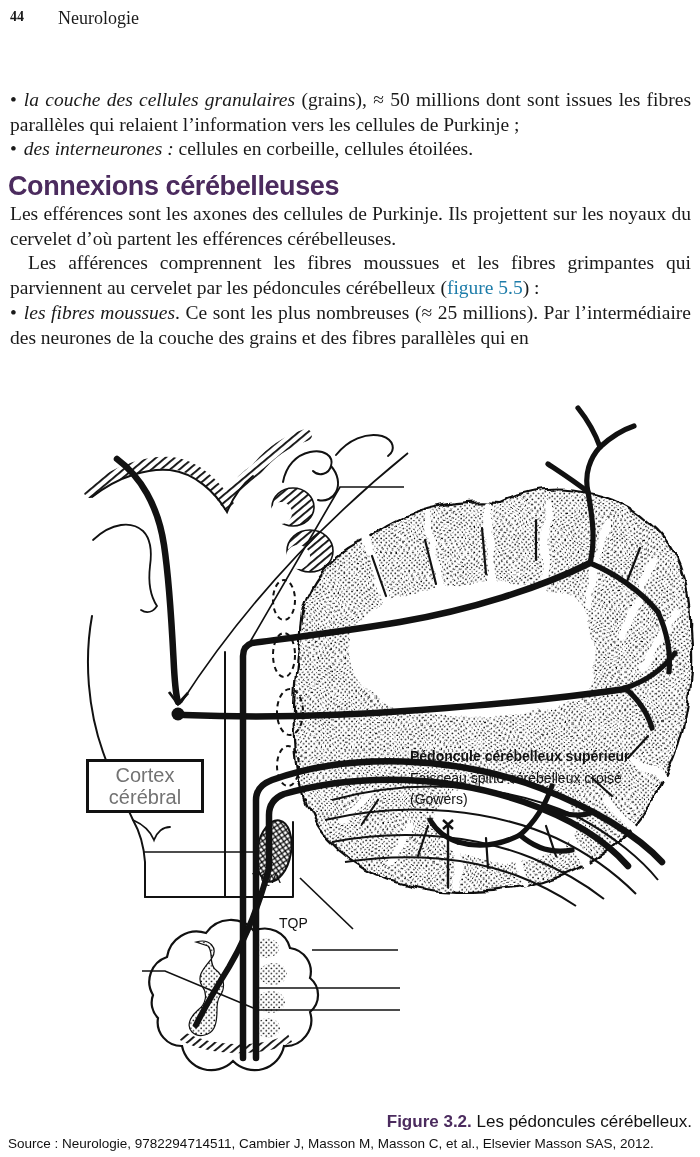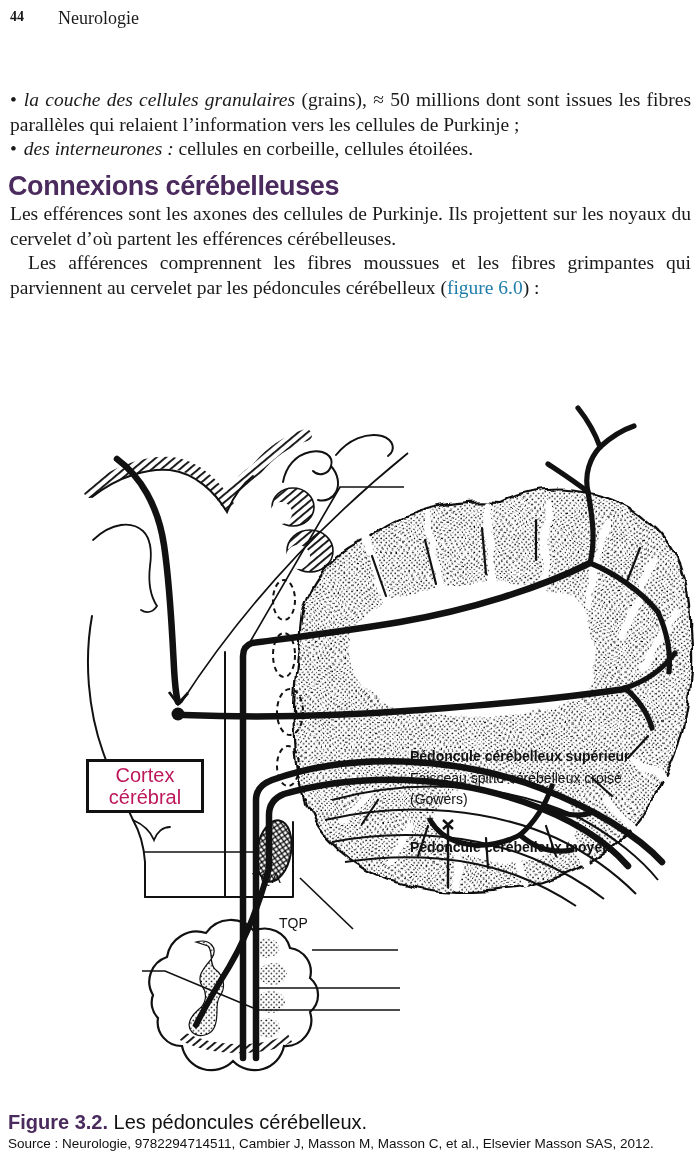--- a/index.html
+++ b/index.html
@@ -19,25 +19,25 @@
            font-size:27px;font-weight:700;letter-spacing:-0.4px;color:#4b2b5e;}
   .figlink{color:#1d7ca9;cursor:pointer;}
   .indent{text-indent:18px;}
   
   #figure{position:absolute;left:0;top:370px;width:700px;height:740px;}
   #art{position:absolute;left:0;top:0;z-index:1;}
   .flabel{position:absolute;z-index:2;font-family:"Liberation Sans",sans-serif;color:#111;
           font-size:14px;line-height:21.5px;}
   .fbold{font-weight:bold;}
   .fbox{position:absolute;z-index:2;background:#fff;border:3px solid #111;
-        font-family:"Liberation Sans",sans-serif;font-size:20px;color:#be185d;
+        font-family:"Liberation Sans",sans-serif;font-size:20px;color:#737373;
         display:flex;align-items:center;justify-content:center;text-align:center;line-height:22px;}
   
   .caption{position:absolute;left:8px;top:1112px;width:684px;font-family:"Liberation Sans",sans-serif;
-           font-size:20px;line-height:20px;color:#111;}
+           font-size:17px;line-height:20px;color:#111;text-align:right;}
   .caplabel{font-weight:bold;color:#4b2b5e;}
   .source{position:absolute;left:8px;top:1136px;width:684px;font-family:"Liberation Sans",sans-serif;
           font-size:13.5px;color:#111;}
 </style>
 </head>
 <body>
 
 <div id="page">
 
   <div class="runhead">
@@ -47,21 +47,22 @@
 
   <div class="bodytext" style="top:70px;margin-top:18px;">
     <p><span class="marker">•</span><span class="it">la couche des cellules granulaires</span><span> (grains), ≈ 50 millions dont sont issues les fibres parallèles qui relaient l’information vers les cellules de Purkinje ;</span></p>
     <p><span class="marker">•</span><span class="it">des interneurones :</span><span> cellules en corbeille, cellules étoilées.</span></p>
   </div>
 
   <h1 class="heading">Connexions cérébelleuses</h1>
 
   <div class="bodytext" style="top:202px;">
     <p>Les efférences sont les axones des cellules de Purkinje. Ils projettent sur les noyaux du cervelet d’où partent les efférences cérébelleuses.</p>
-    <p class="indent"><span>Les afférences comprennent les fibres moussues et les fibres grimpantes qui parviennent au cervelet par les pédoncules cérébelleux (</span><span class="figlink">figure 6.0</span><span>) :</span></p>
+    <p class="indent"><span>Les afférences comprennent les fibres moussues et les fibres grimpantes qui parviennent au cervelet par les pédoncules cérébelleux (</span><span class="figlink">figure 5.5</span><span>) :</span></p>
+    <p><span class="marker">•</span><span class="it">les fibres moussues</span><span>. Ce sont les plus nombreuses (≈ 25 millions). Par l’intermédiaire des neurones de la couche des grains et des fibres parallèles qui en</span></p>
   </div>
 
   <div id="figure">
 
     <svg id="art" width="700" height="740" viewBox="0 370 700 740">
       <defs>
         <pattern id="dots" width="5.2" height="5.2" patternUnits="userSpaceOnUse">
           <circle cx="1.1" cy="1.2" r="0.85" fill="#111"></circle>
           <circle cx="3.6" cy="3.8" r="0.85" fill="#111"></circle>
         </pattern>
@@ -205,21 +206,20 @@
       </div>
 
     <div class="flabel" style="left:252px;top:498px;">TQA</div>
     <div class="flabel" style="left:279px;top:543px;">TQP</div>
 
     <div class="flabel" style="left:410px;top:376px;width:238px;">
       <div class="fbold">Pédoncule cérébelleux supérieur</div>
       <div style="width:232px;">Faisceau spino-cérébelleux croisé (Gowers)</div>
     </div>
     <div class="flabel" style="left:410px;top:467px;width:290px;">
-      <div class="fbold">Pédoncule cérébelleux moyen</div>
     </div>
 
   </div>
 
   <div class="caption">
     <span class="caplabel">Figure 3.2.</span><span> Les pédoncules cérébelleux.</span>
   </div>
   <div class="source">Source : Neurologie, 9782294714511, Cambier J, Masson M, Masson C, et al., Elsevier Masson SAS, 2012.</div>
 
 </div>

